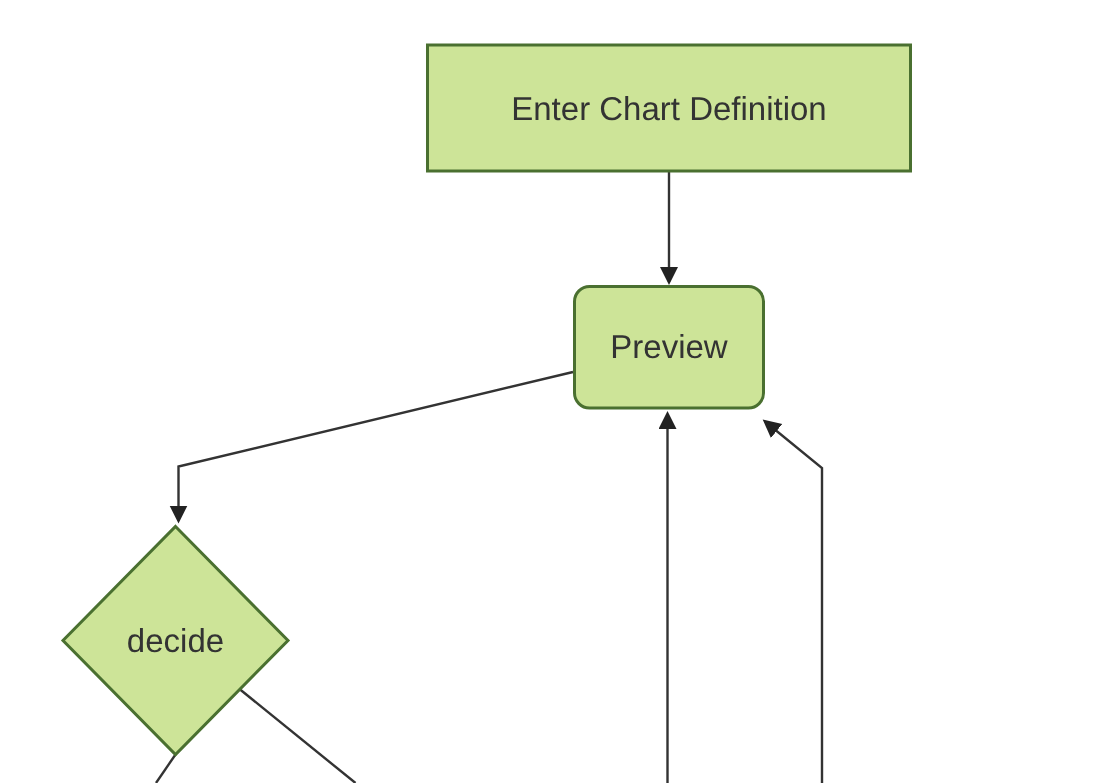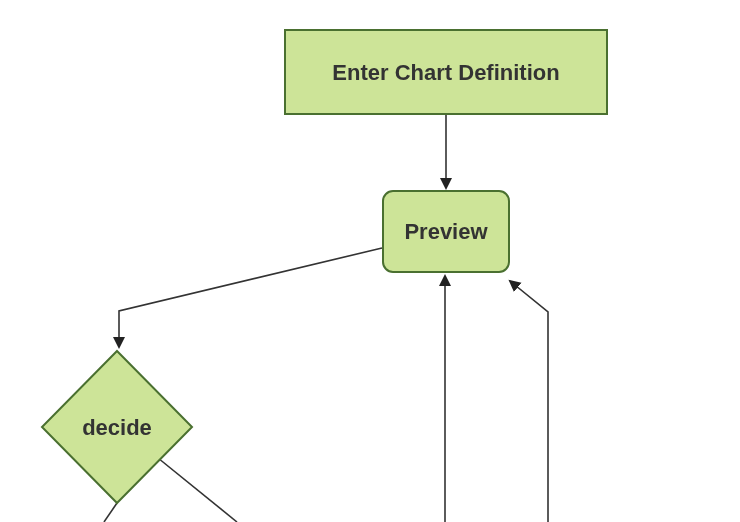--- a/index.html
+++ b/index.html
@@ -8,21 +8,20 @@
     width: 740px;
     height: 522px;
     background: #ffffff;
     overflow: hidden;
     font-family: "Liberation Sans", sans-serif;
   }
   #canvas-wrap {
     position: relative;
     width: 708px;
     height: 522px;
-    font-weight: bold;
   }
   svg { display: block; }
   .edge {
     fill: none;
     stroke: #333333;
     stroke-width: 1.6px;
   }
   .node-shape {
     stroke: #4a7030;
     stroke-width: 2px;

